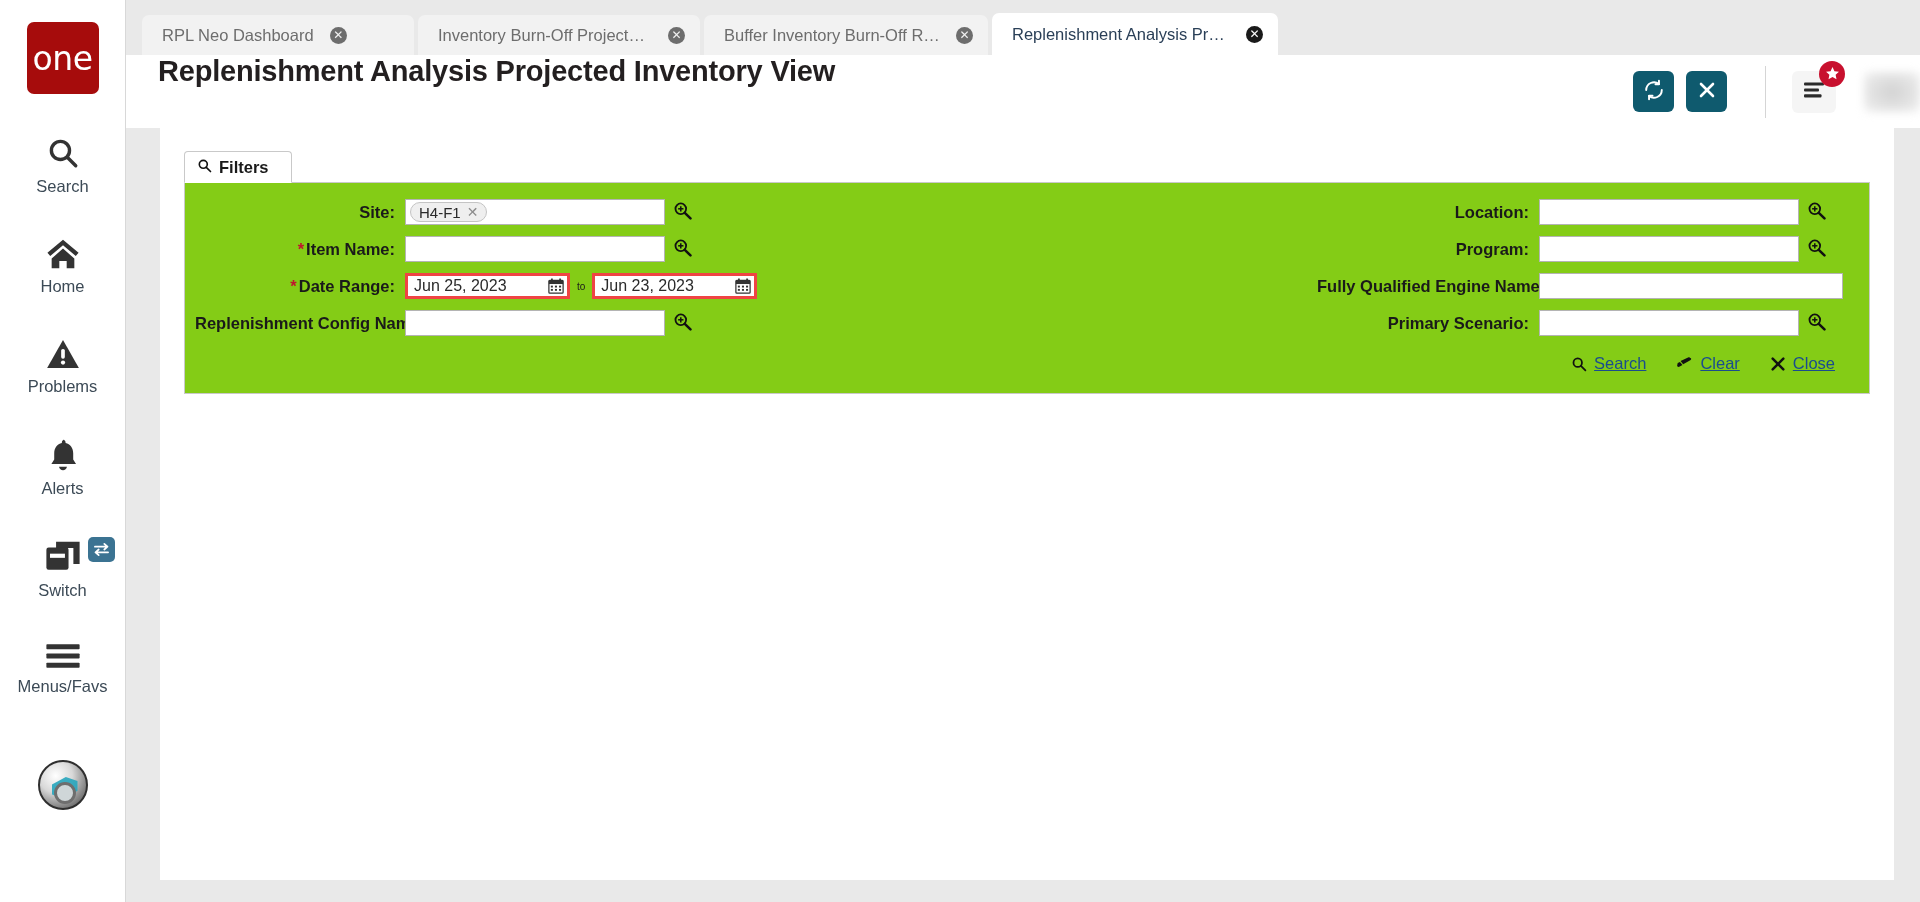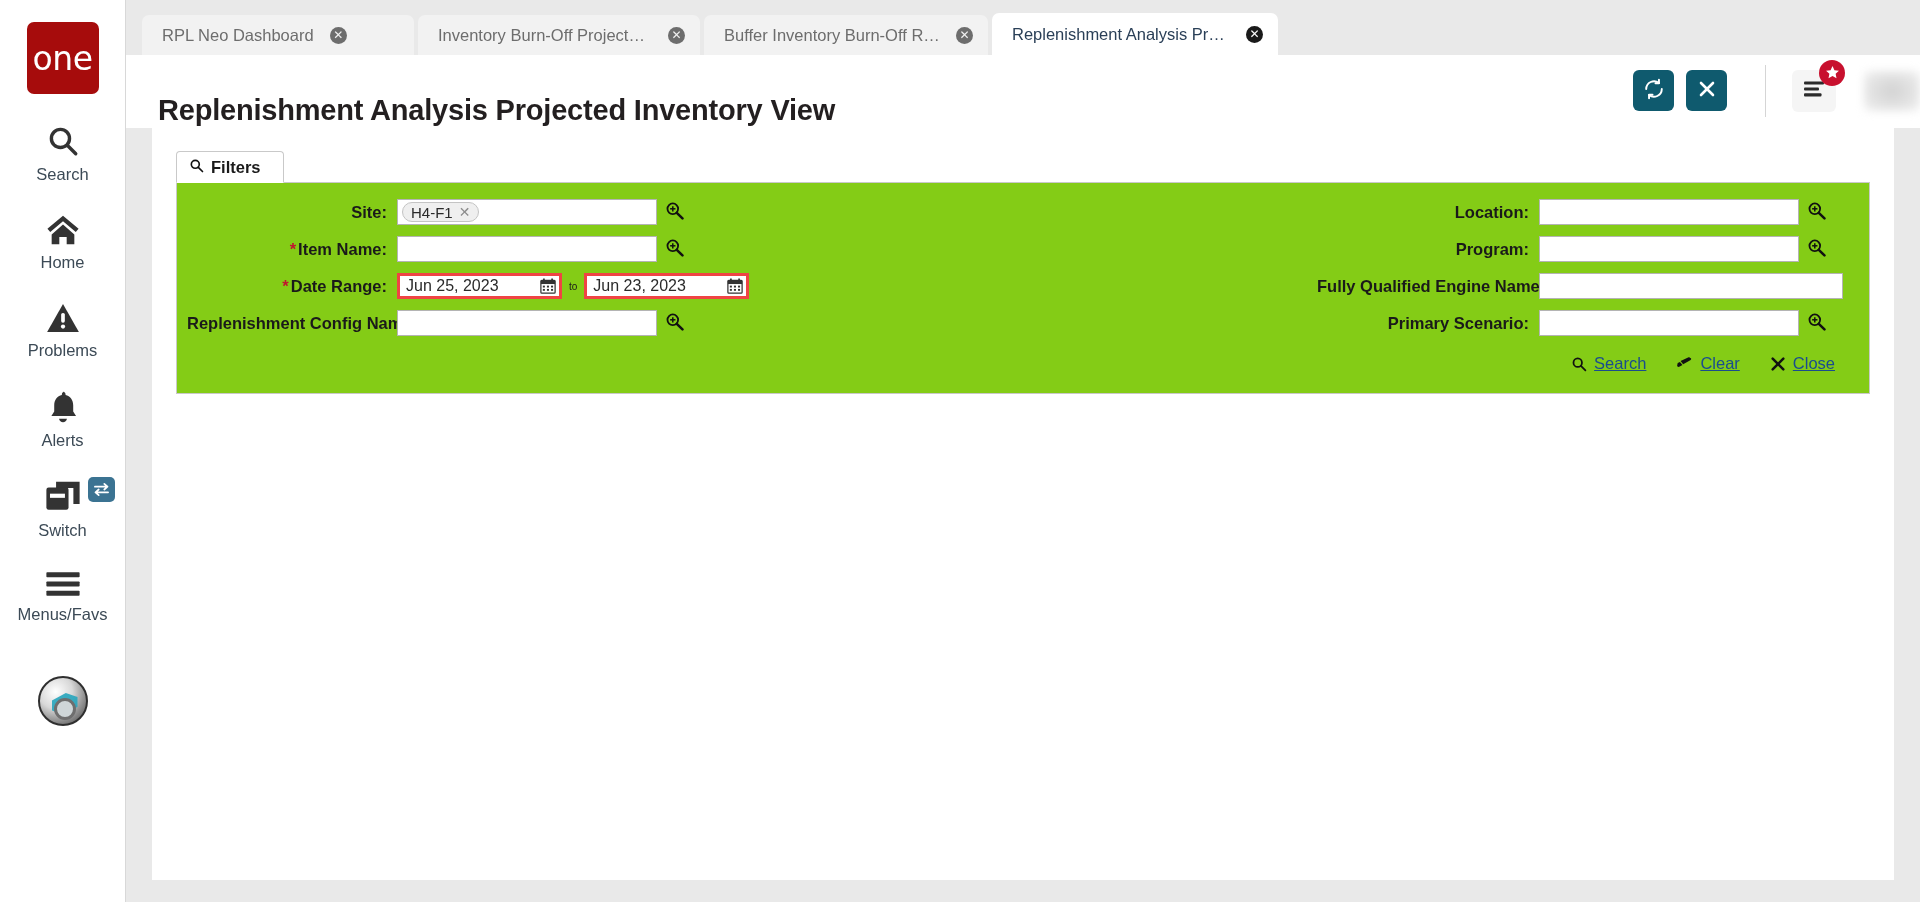--- a/index.html
+++ b/index.html
@@ -19,20 +19,21 @@
     width: 126px;
     min-width: 126px;
     height: 902px;
     background: #ffffff;
     border-right: 1px solid #d8d8d8;
     display: flex;
     flex-direction: column;
     align-items: center;
     position: relative;
     z-index: 5;
+    gap: 12px;
   }
   .brand {
     width: 72px; height: 72px;
     background: #a60c0c;
     border-radius: 7px;
     margin-top: 22px;
     display: flex; align-items: center; justify-content: center;
     cursor: pointer;
   }
   .brand-text {
@@ -146,21 +147,21 @@
     font-family: "DejaVu Sans", sans-serif;
   }
   .tab.active .tab-close { background:#1a1a1a; color:#ffffff; }
 
   
   #headerbar {
     height: 73px;
     min-height: 73px;
     background: #ffffff;
     display: flex;
-    align-items: flex-end;
+    align-items: flex-start;
     padding: 0 0 0 32px;
     position: relative;
     border-bottom: 1px solid #ffffff;
   }
   #page-title {
     font-size: 29px;
     color: #231f20;
     font-weight: bold;
     letter-spacing: -0.2px;
     font-family: "Liberation Sans", sans-serif;
@@ -246,20 +247,21 @@
   #content {
     flex: 1 1 auto;
     background: #e9e9e9;
     padding: 0 26px 22px 26px;
     overflow: hidden;
   }
   #content-card {
     background: #ffffff;
     height: 100%;
     padding: 22px 24px;
+    margin-left: 8px;
   }
 
   
   .filters-tabrow { display:flex; align-items:flex-end; height: 32px; }
   .filters-tab {
     height: 32px;
     border: 1px solid #c9c9c9;
     border-bottom: 1px solid #ffffff;
     background: #ffffff;
     border-radius: 4px 4px 0 0;

